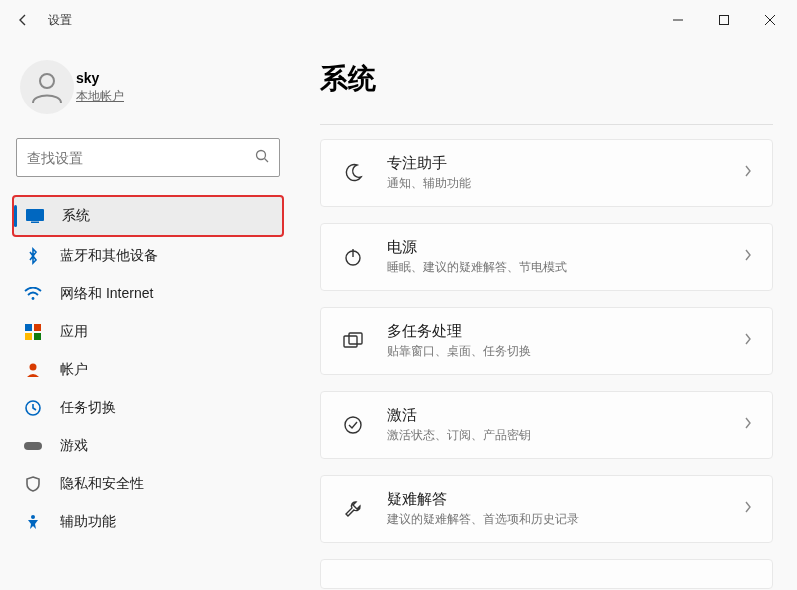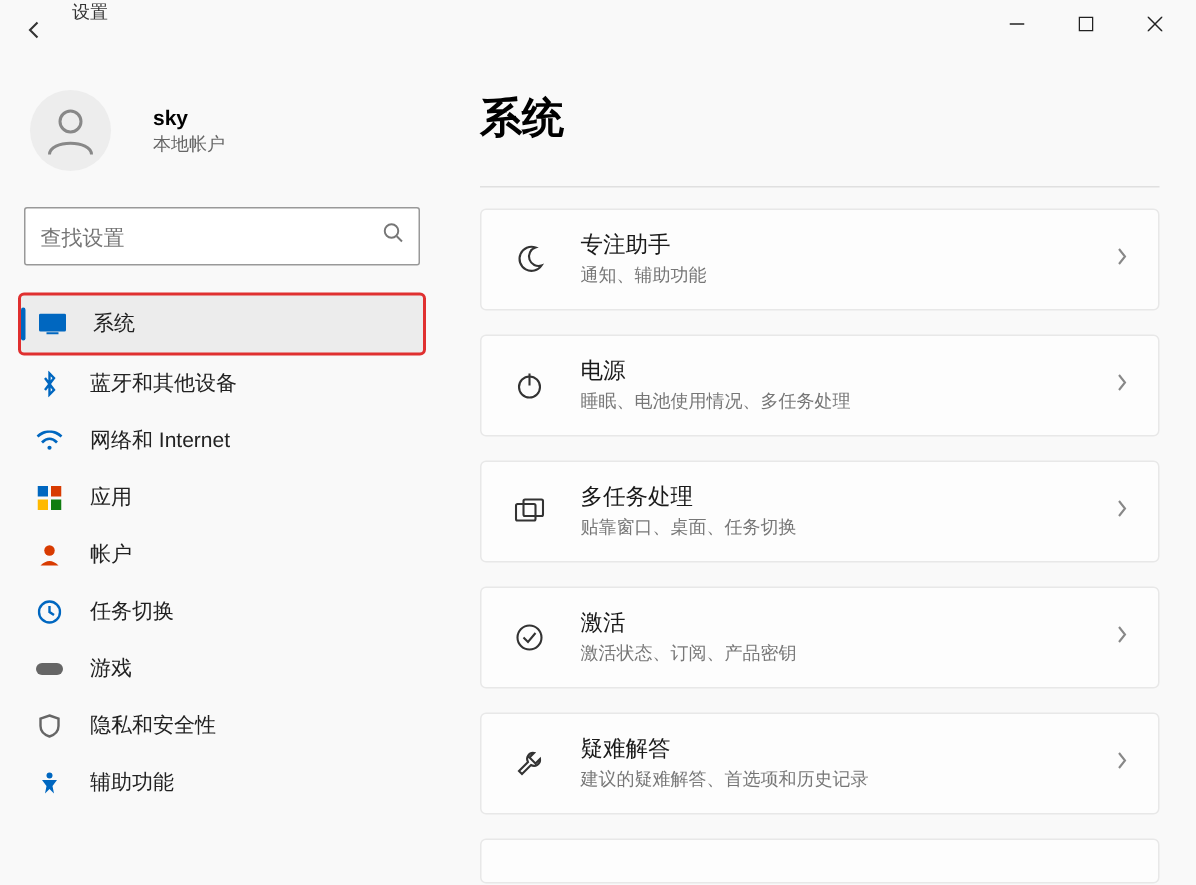--- a/index.html
+++ b/index.html
@@ -1,27 +1,27 @@
 <!DOCTYPE html>
 <html><head>
   <meta charset="utf-8">
   <style>
     * { margin: 0; padding: 0; box-sizing: border-box; font-family: "Segoe UI", "Microsoft YaHei", sans-serif; }
     body { width: 797px; height: 590px; overflow: hidden; background: #f9f9f9; }
-    .titlebar { height: 40px; display: flex; padding: 0 4px; }
+    .titlebar { height: 40px; display: flex; align-items: center; padding: 0 4px; }
     .back-btn { width: 40px; height: 40px; display: flex; align-items: center; justify-content: center; cursor: pointer; }
     .title { font-size: 12px; color: #333; margin-left: 4px; }
     .win-controls { margin-left: auto; display: flex; }
     .win-btn { width: 46px; height: 32px; display: flex; align-items: center; justify-content: center; cursor: pointer; }
     .main { display: flex; height: calc(100% - 40px); }
     .sidebar { width: 296px; padding: 10px 12px 0 12px; overflow-y: auto; }
-    .user { display: flex; align-items: center; padding: 10px 8px 24px 8px; gap: 28px; }
+    .user { display: flex; align-items: center; padding: 10px 8px 24px 8px; gap: 2px; }
     .avatar { width: 54px; height: 54px; border-radius: 50%; background: #ededed; display: flex; align-items: center; justify-content: center; }
     .user-name { font-size: 14px; font-weight: 600; }
-    .user-sub { font-size: 12px; color: #666; margin-top: 2px; }
+    .user-sub { font-size: 12px; color: #666; margin-top: 2px; text-decoration: underline; }
     .search { margin: 0 4px 18px 4px; border: 1px solid #999; border-radius: 2px; height: 39px; display: flex; align-items: center; background: #fff; }
     .search input { flex: 1; border: none; outline: none; padding: 0 10px; font-size: 14px; color: #666; background: transparent; }
     .search-icon { padding: 0 10px; color: #777; }
     .nav { list-style: none; }
     .nav-item { display: flex; align-items: center; gap: 18px; padding: 10px 12px; font-size: 14px; color: #222; cursor: pointer; border-radius: 4px; position: relative; }
     .nav-item.active { background: #ececec; }
     .nav-item.active::before { content: ""; position: absolute; left: 0; top: 8px; bottom: 8px; width: 3px; background: #0067c0; border-radius: 2px; }
     .nav-item.highlight-red { border: 2px solid #e03030; }
     .nav-icon { width: 18px; height: 18px; display: flex; align-items: center; justify-content: center; flex-shrink: 0; }
     .content { flex: 1; padding: 20px 24px 0 24px; overflow-y: auto; }
@@ -197,21 +197,21 @@
 
     <div class="card">
       <span class="card-icon">
           <svg width="20" height="20" viewBox="0 0 20 20" fill="none" stroke="#333" stroke-width="1.4">
             <circle cx="10" cy="11" r="7"></circle>
             <line x1="10" y1="2" x2="10" y2="10"></line>
           </svg>
         </span>
       <div class="card-body">
           <div class="card-title">电源</div>
-          <div class="card-sub">睡眠、电池使用情况、多任务处理</div>
+          <div class="card-sub">睡眠、建议的疑难解答、节电模式</div>
         </div>
       <span class="chevron"><svg width="8" height="14" viewBox="0 0 8 14" fill="none" stroke="#888" stroke-width="1.4">
             <path d="M2 2 L6 7 L2 12"></path>
           </svg></span>
     </div>
 
 
     <div class="card">
       <span class="card-icon">
           <svg width="20" height="18" viewBox="0 0 20 18" fill="none" stroke="#333" stroke-width="1.4">

